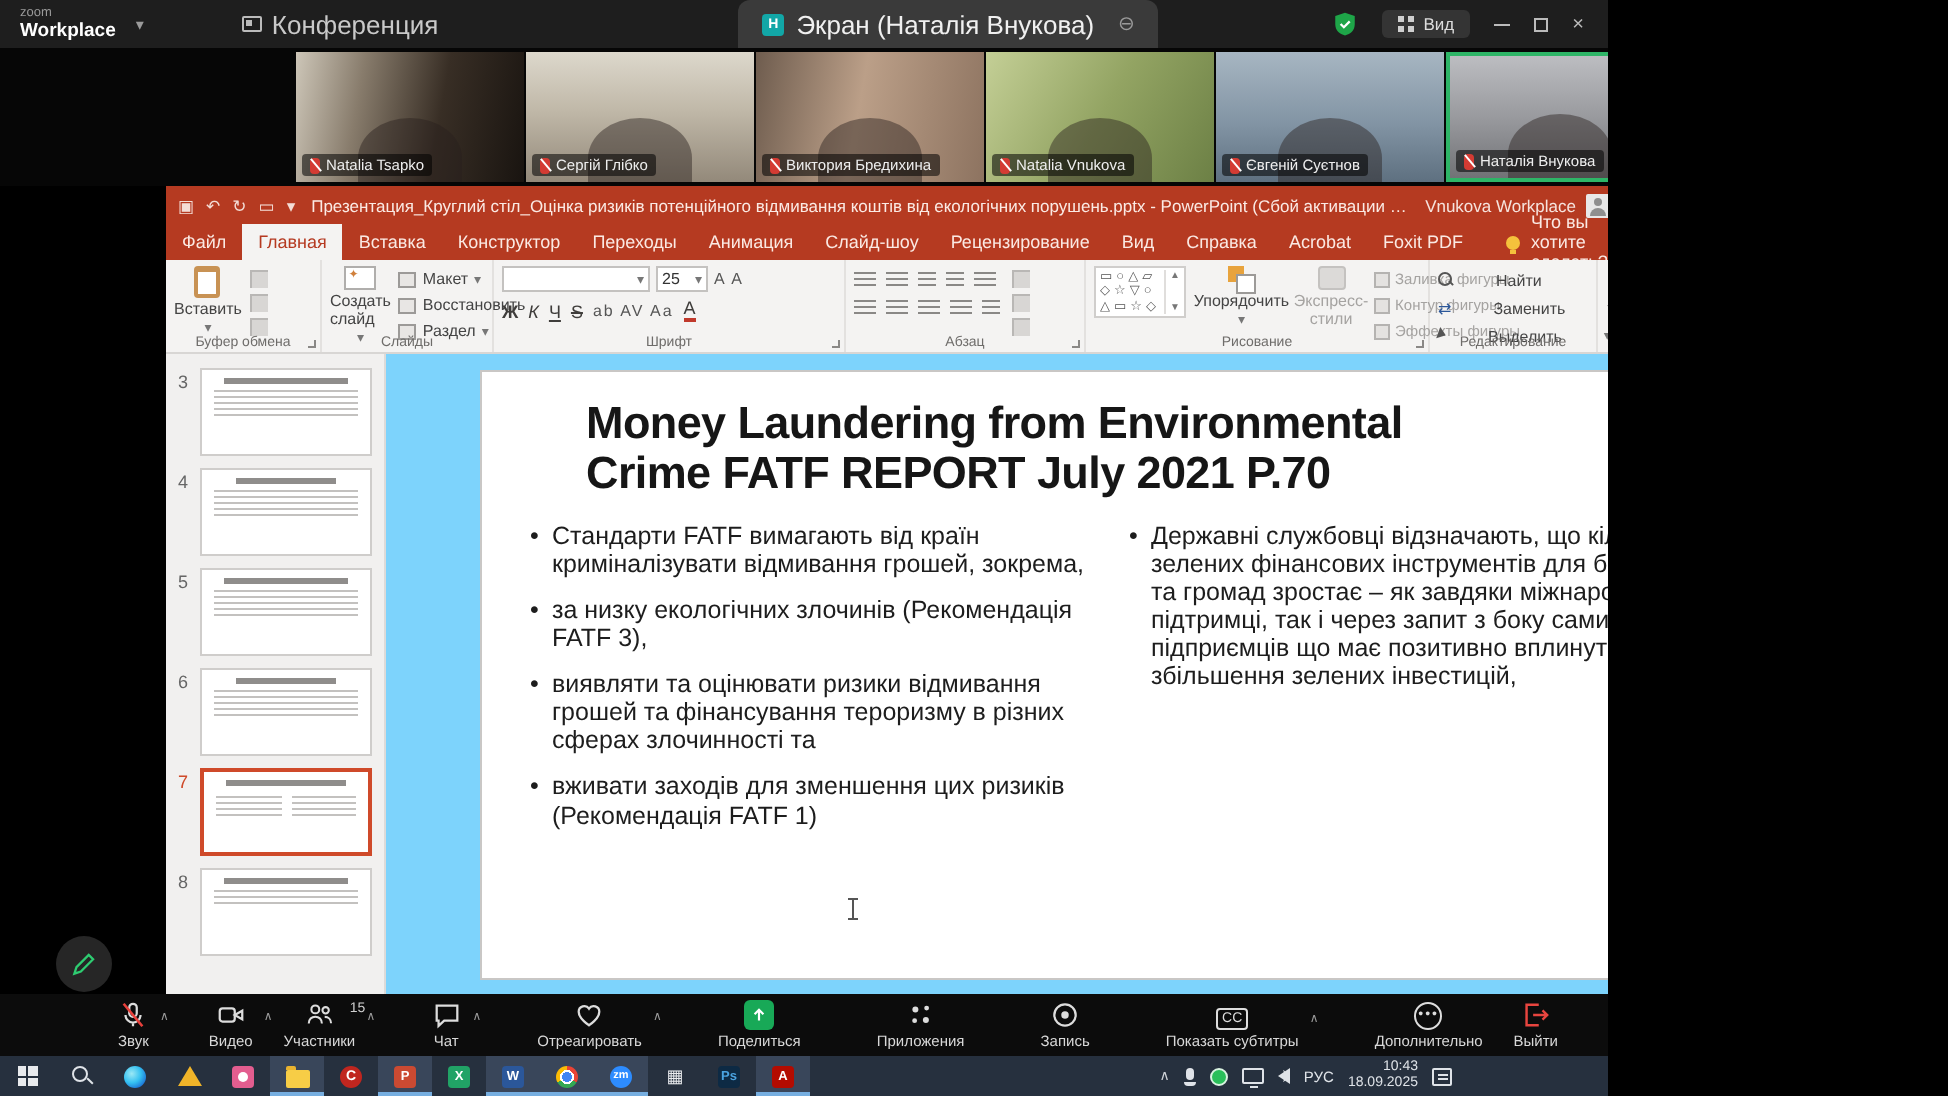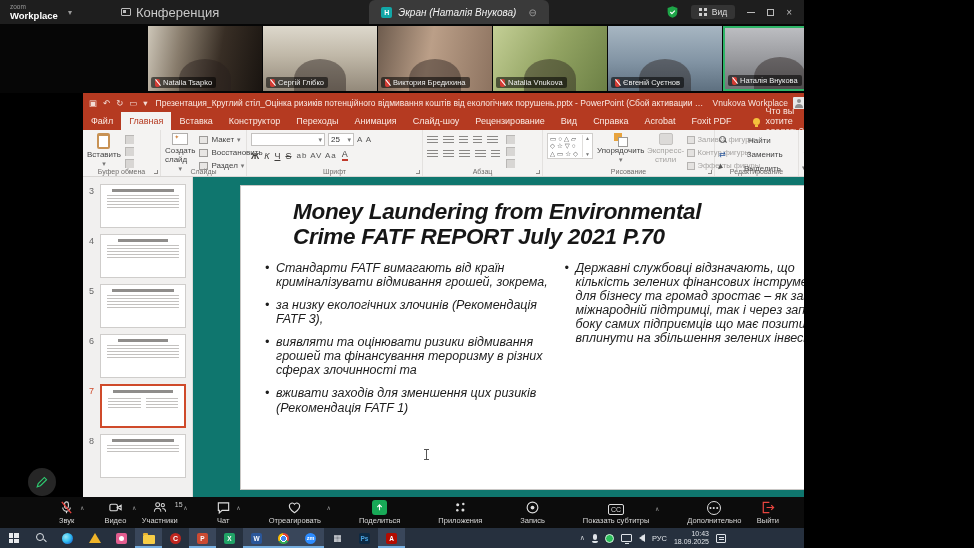--- a/index.html
+++ b/index.html
@@ -12,21 +12,21 @@
   .brand { display:flex; align-items:center; margin-left:10px; gap:6px; }
   .brand .bcol { display:flex; flex-direction:column; line-height:1; }
   .brand .b1 { font-size:6.5px; color:#9a9a9a; }
   .brand .b2 { font-size:9.5px; color:#fff; font-weight:bold; }
   .brand .chev { color:#9a9a9a; font-size:8px; margin-left:4px; }
   .ztab { display:flex; align-items:center; gap:5px; margin-left:49px; color:#c9c9c9; font-size:13px; }
   .mt-icon { width:10px; height:8px; border:1px solid #bbb; border-radius:1px; position:relative; }
   .mt-icon::after { content:""; position:absolute; left:1px; top:1px; width:3px; height:3px; background:#bbb; }
   .ztab-active { display:flex; align-items:center; gap:6px; margin-left:150px; background:#3a3a3a; height:24px; padding:0 12px; border-radius:6px 6px 0 0; }
   .htile { width:11px; height:11px; background:#12a7a7; color:#fff; font-size:7px; font-weight:bold; border-radius:2px; display:flex; align-items:center; justify-content:center; }
-  .ztab-active .lbl { color:#f0f0f0; font-size:10px;font-style:italic; }
+  .ztab-active .lbl { color:#f0f0f0; font-size:13px; }
   .tabmore { color:#9a9a9a; font-size:10px; margin-left:6px; }
   .ztop-right { margin-left:auto; display:flex; align-items:center; gap:12px; margin-right:12px; }
   .viewpill { display:flex; align-items:center; gap:5px; background:#343434; border-radius:3px; padding:2px 8px; }
   .grid-ic { width:8px; height:8px; background:
      linear-gradient(#cfcfcf,#cfcfcf) 0 0/3px 3px no-repeat,
      linear-gradient(#cfcfcf,#cfcfcf) 5px 0/3px 3px no-repeat,
      linear-gradient(#cfcfcf,#cfcfcf) 0 5px/3px 3px no-repeat,
      linear-gradient(#cfcfcf,#cfcfcf) 5px 5px/3px 3px no-repeat; }
   .viewpill span { color:#ddd; font-size:8.5px; }
   .wbtn { color:#bbb; font-size:10px; }
@@ -141,21 +141,21 @@
   .tnum { width:17px; font-size:9px; color:#666; text-align:center; padding-top:2px; flex:none; }
   .tbox { flex:1; height:44px; background:#fff; border:1px solid #cfcdcb; padding:4px 5px; }
   .thumb.sel .tnum { color:#cf4a2a; }
   .thumb.sel .tbox { border:2px solid #cf4a2a; }
   .ttl-line { height:3px; background:#8f8d8b; margin:0 6px 3px; }
   .ttl-line.w2 { margin:0 12px 3px; }
   .tline { height:1px; background:#c3c1bf; margin:2px 1px; }
   .tcols { display:flex; gap:3px; }
   .tcols > div { flex:1; }
 
-  .slidearea { flex:1; position:relative; background:#0f766e;font-style:italic; }
+  .slidearea { flex:1; position:relative; background:#7dd3fc; }
   .slide { position:absolute; left:47px; top:8px; right:24px; bottom:7px; background:#fff; border:1px solid #c9c7c5; overflow:hidden; }
   .stitle { margin:14px 20px 0 52px; font-size:22.5px; font-weight:bold; color:#161616; line-height:1.1; letter-spacing:-0.3px; }
   .cols { display:flex; margin-top:11px; padding:0 16px 0 22px; gap:10px; }
   .col { flex:1; }
   .col ul { list-style:none; }
   .col li { position:relative; padding-left:13px; font-size:12.5px; color:#1d1d1d; line-height:1.13; margin-bottom:9px; }
   .col li::before { content:"•"; position:absolute; left:2px; top:0; }
   .caret { position:absolute; left:185px; top:263px; width:1px; height:11px; background:#555; }
   .caret::before { content:""; position:absolute; left:-2px; top:0; width:5px; height:1px; background:#555; }
   .caret::after { content:""; position:absolute; left:-2px; bottom:0; width:5px; height:1px; background:#555; }

